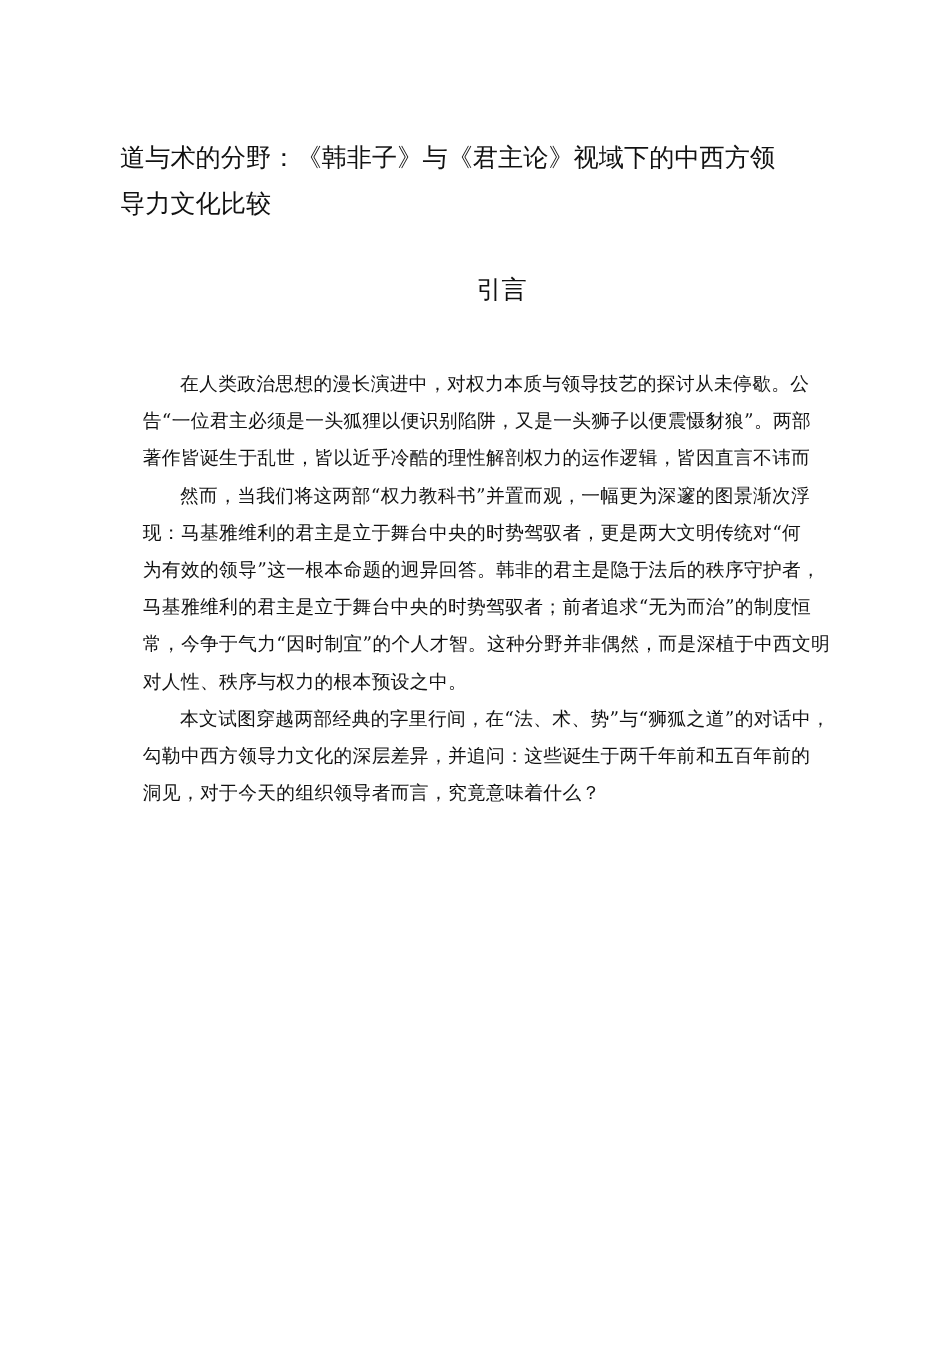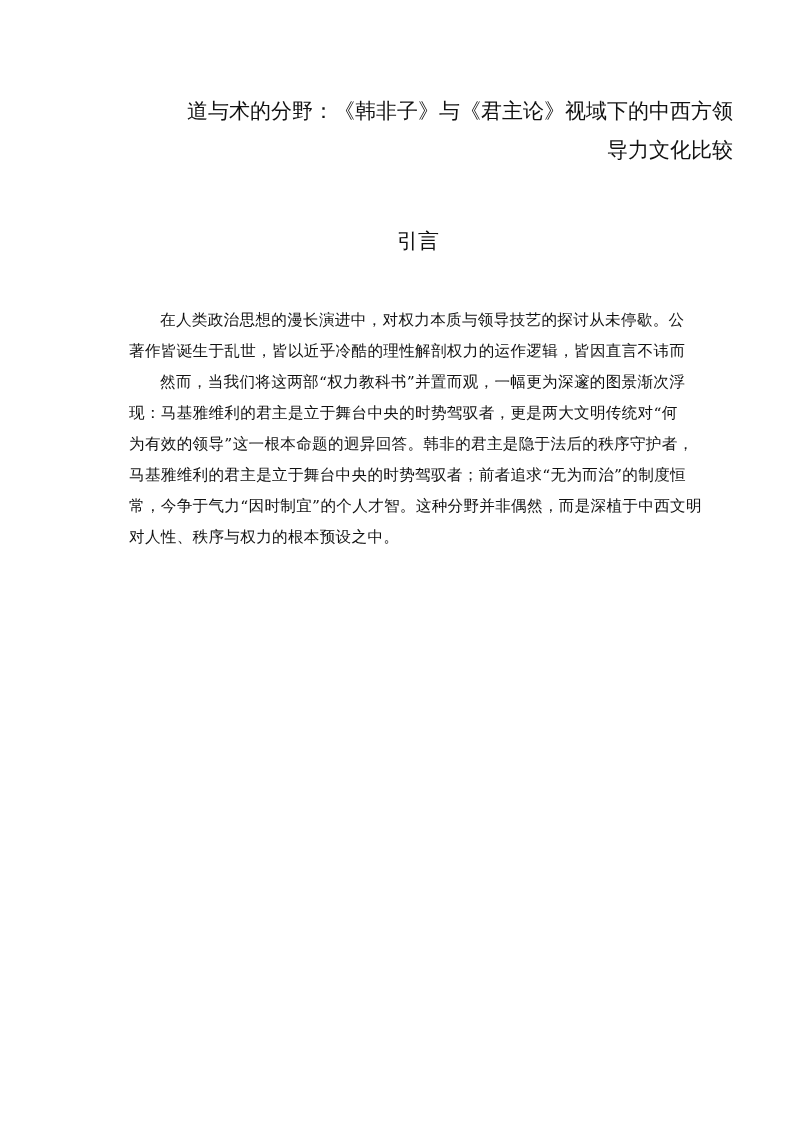--- a/index.html
+++ b/index.html
@@ -1,45 +1,51 @@
 <!DOCTYPE html>
 <html><head>
 <meta charset="utf-8">
 <style>
   html, body { margin: 0; padding: 0; background: #ffffff; }
   body { width: 793px; height: 1122px; position: relative; overflow: hidden;
          font-family: "DejaVu Serif", "Liberation Serif", serif; color: #111; }
-  .title { position: absolute; left: 100px; width: 633px; top: 92px;
+  .title { position: absolute; left: 100px; width: 633px; top: 112px;
            font-family: "DejaVu Sans", "Liberation Sans", sans-serif;
-           font-size: 21px; line-height: 39px; text-align: right; color: #111; }
+           font-size: 21px; line-height: 39px; text-align: left; color: #111; }
   .title .l { display: block; white-space: nowrap; }
   .heading { position: absolute; left: 0; width: 836px; top: 225px; text-align: center;
              font-family: "DejaVu Sans", "Liberation Sans", sans-serif;
              font-size: 21px; line-height: 32px; color: #111; }
-  .body { position: absolute; left: 129px; width: 556px; top: 305px; }
+  .body { position: absolute; left: 119px; width: 556px; top: 305px; }
   .line { display: block; white-space: nowrap; font-size: 15.6px; line-height: 31px;
           height: 31px; letter-spacing: 0.3px; }
   .indent { padding-left: 31px; }
 </style>
 </head>
 <body>
 
 <div class="title">
   <span class="l">道与术的分野：《韩非子》与《君主论》视域下的中西方领</span>
   <span class="l">导力文化比较</span>
 </div>
 
 <div class="heading">引言</div>
 
 <div class="body">
   <div>
     <span class="line indent">在人类政治思想的漫长演进中，对权力本质与领导技艺的探讨从未停歇。公</span>
+    <span class="line">告“一位君主必须是一头狐狸以便识别陷阱，又是一头狮子以便震慑豺狼”。两部</span>
     <span class="line">著作皆诞生于乱世，皆以近乎冷酷的理性解剖权力的运作逻辑，皆因直言不讳而</span>
   </div>
   <div>
     <span class="line indent">然而，当我们将这两部“权力教科书”并置而观，一幅更为深邃的图景渐次浮</span>
     <span class="line">现：马基雅维利的君主是立于舞台中央的时势驾驭者，更是两大文明传统对“何</span>
     <span class="line">为有效的领导”这一根本命题的迥异回答。韩非的君主是隐于法后的秩序守护者，</span>
     <span class="line">马基雅维利的君主是立于舞台中央的时势驾驭者；前者追求“无为而治”的制度恒</span>
     <span class="line">常，今争于气力“因时制宜”的个人才智。这种分野并非偶然，而是深植于中西文明</span>
     <span class="line">对人性、秩序与权力的根本预设之中。</span>
   </div>
+  <div>
+    <span class="line indent">本文试图穿越两部经典的字里行间，在“法、术、势”与“狮狐之道”的对话中，</span>
+    <span class="line">勾勒中西方领导力文化的深层差异，并追问：这些诞生于两千年前和五百年前的</span>
+    <span class="line">洞见，对于今天的组织领导者而言，究竟意味着什么？</span>
+  </div>
 </div>
 
 </body></html>

